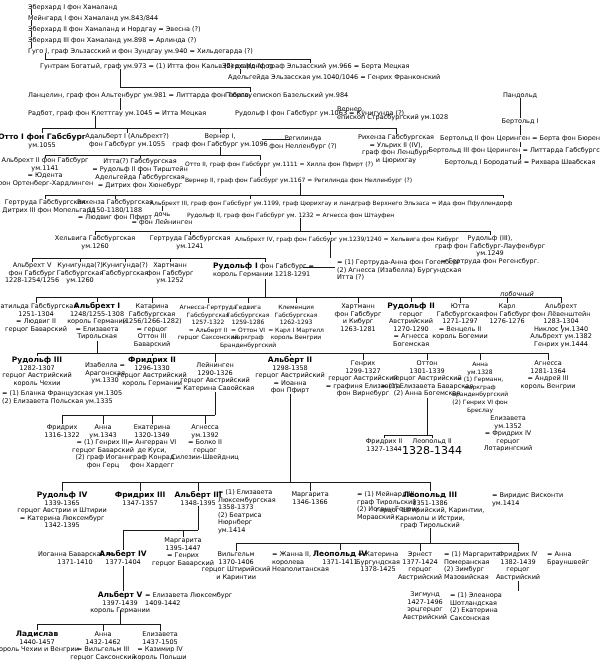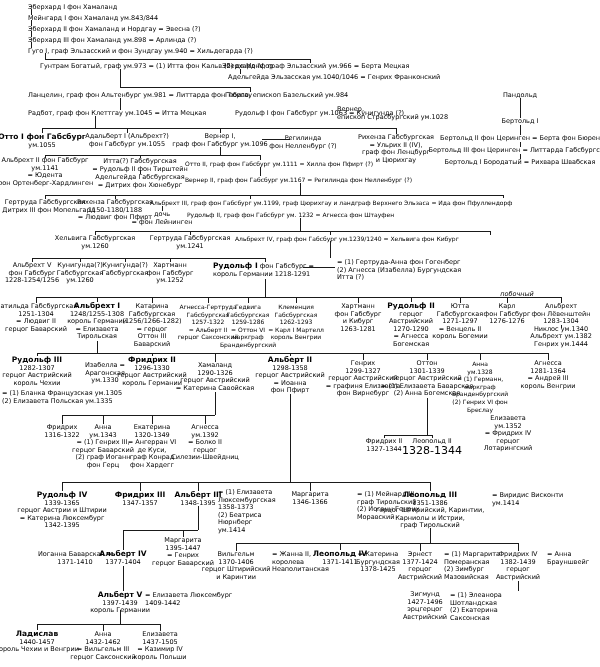--- a/index.html
+++ b/index.html
@@ -137,20 +137,26 @@
       <div>Хельвига Габсбургская</div>
       <div>ум.1260</div>
     </div>
     <div class="node ctr" style="left: 190px; top: 235px;">
       <div>Гертруда Габсбургская</div>
       <div>ум.1241</div>
     </div>
     <div class="node lft small" style="left: 235px; top: 235px;">
       <div>Альбрехт IV, граф фон Габсбург ум.1239/1240 = Хельвига фон Кибург</div>
     </div>
+    <div class="node ctr" style="left: 490px; top: 235px;">
+      <div>Рудольф (III),</div>
+      <div>граф фон Габсбург-Лауфенбург</div>
+      <div>ум.1249</div>
+      <div>= Гертруда фон Регенсбург.</div>
+    </div>
     <div class="node ctr" style="left: 32px; top: 262px;">
       <div>Альбрехт V</div>
       <div>фон Габсбург</div>
       <div>1228-1254/1256</div>
     </div>
     <div class="node ctr" style="left: 80px; top: 262px;">
       <div>Кунигунда(?)</div>
       <div>Габсбургская</div>
       <div>ум.1260</div>
     </div>
@@ -241,21 +247,21 @@
       <div>= (1) Бланка Французская ум.1305</div>
       <div>(2) Елизавета Польская ум.1335</div>
     </div>
     <div class="node ctr" style="left: 105px; top: 362px;">
       <div>Изабелла =</div>
       <div>Арагонская</div>
       <div>ум.1330</div>
     </div>
     <div class="node ctr" style="left: 152px; top: 356px;"><span class="t">Фридрих II</span><div>1296-1330</div><div>герцог Австрийский</div><div>король Германии</div></div>
     <div class="node ctr" style="left: 215px; top: 362px;">
-      <div>Хамаланд</div>
+      <div>Лейнинген</div>
       <div>1290-1326</div>
       <div>герцог Австрийский</div>
       <div>= Катерина Савойская</div>
     </div>
     <div class="node ctr" style="left: 290px; top: 356px;"><span class="t">Альберт II</span><div>1298-1358</div><div>герцог Австрийский</div><div>= Иоанна</div><div>фон Пфирт</div></div>
     <div class="node ctr" style="left: 363px; top: 360px;">
       <div>Генрих</div>
       <div>1299-1327</div>
       <div>герцог Австрийский</div>
       <div>= графиня Елизавета</div>

